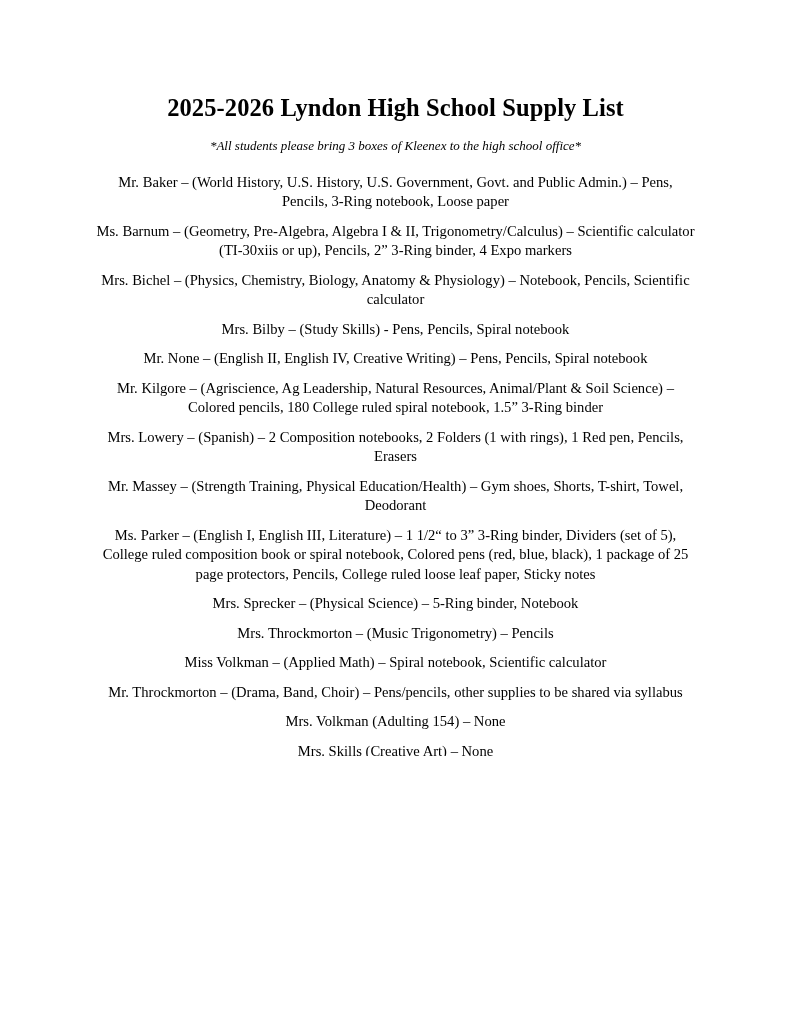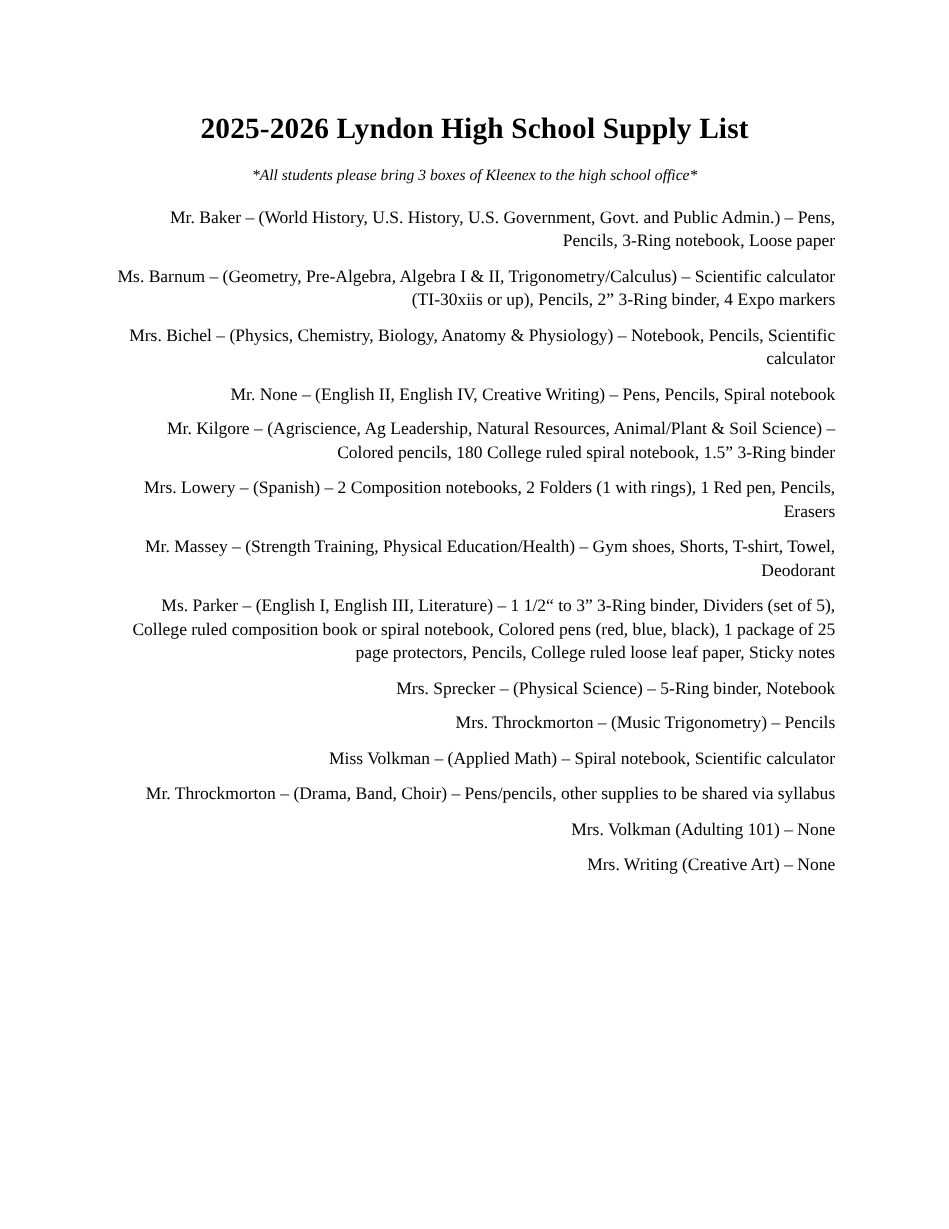--- a/index.html
+++ b/index.html
@@ -29,37 +29,38 @@
     margin: 0 0 17px 0;
     text-align: center;
     font-style: italic;
     font-size: 13px;
     line-height: 19.5px;
   }
   .entry {
     margin: 0 0 10px 0;
     font-size: 14.6px;
     line-height: 19.5px;
-    text-align: right;
+    text-align: center;
   }
 </style>
 </head>
 <body>
 
 <div class="page">
   <h1 class="doc-title">2025-2026 Lyndon High School Supply List</h1>
   <p class="doc-subtitle">*All students please bring 3 boxes of Kleenex to the high school office*</p>
 
   <p class="entry">Mr. Baker –  (World History, U.S. History, U.S. Government, Govt. and Public Admin.) – Pens, Pencils, 3-Ring notebook, Loose paper</p>
   <p class="entry">Ms. Barnum – (Geometry, Pre-Algebra, Algebra I &amp; II, Trigonometry/Calculus) – Scientific calculator (TI-30xiis or up), Pencils, 2” 3-Ring binder, 4 Expo markers</p>
   <p class="entry">Mrs. Bichel – (Physics, Chemistry, Biology, Anatomy &amp; Physiology) – Notebook, Pencils, Scientific calculator</p>
+  <p class="entry">Mrs. Bilby – (Study Skills) - Pens, Pencils, Spiral notebook</p>
   <p class="entry">Mr. None – (English II, English IV, Creative Writing) – Pens, Pencils, Spiral notebook</p>
   <p class="entry">Mr. Kilgore – (Agriscience, Ag Leadership, Natural Resources, Animal/Plant &amp; Soil Science) – Colored pencils, 180 College ruled spiral notebook, 1.5” 3-Ring binder</p>
   <p class="entry">Mrs. Lowery –  (Spanish) – 2 Composition notebooks, 2 Folders (1 with rings), 1 Red pen, Pencils, Erasers</p>
   <p class="entry">Mr. Massey – (Strength Training, Physical Education/Health) – Gym shoes, Shorts, T-shirt, Towel, Deodorant</p>
   <p class="entry">Ms. Parker – (English I, English III, Literature) – 1 1/2“ to 3” 3-Ring binder, Dividers (set of 5), College ruled composition book or spiral notebook, Colored pens (red, blue, black), 1 package of 25 page protectors, Pencils, College ruled loose leaf paper, Sticky notes</p>
   <p class="entry">Mrs. Sprecker – (Physical Science) – 5-Ring binder, Notebook</p>
   <p class="entry">Mrs. Throckmorton – (Music Trigonometry) – Pencils</p>
   <p class="entry">Miss Volkman – (Applied Math) – Spiral notebook, Scientific calculator</p>
   <p class="entry">Mr. Throckmorton – (Drama, Band, Choir) – Pens/pencils, other supplies to be shared via syllabus</p>
-  <p class="entry">Mrs. Volkman (Adulting 101) – None</p>
-  <p class="entry">Mrs. Writing (Creative Art) – None</p>
+  <p class="entry">Mrs. Volkman (Adulting 154) – None</p>
+  <p class="entry">Mrs. Skills (Creative Art) – None</p>
 </div>
 
 </body></html>

